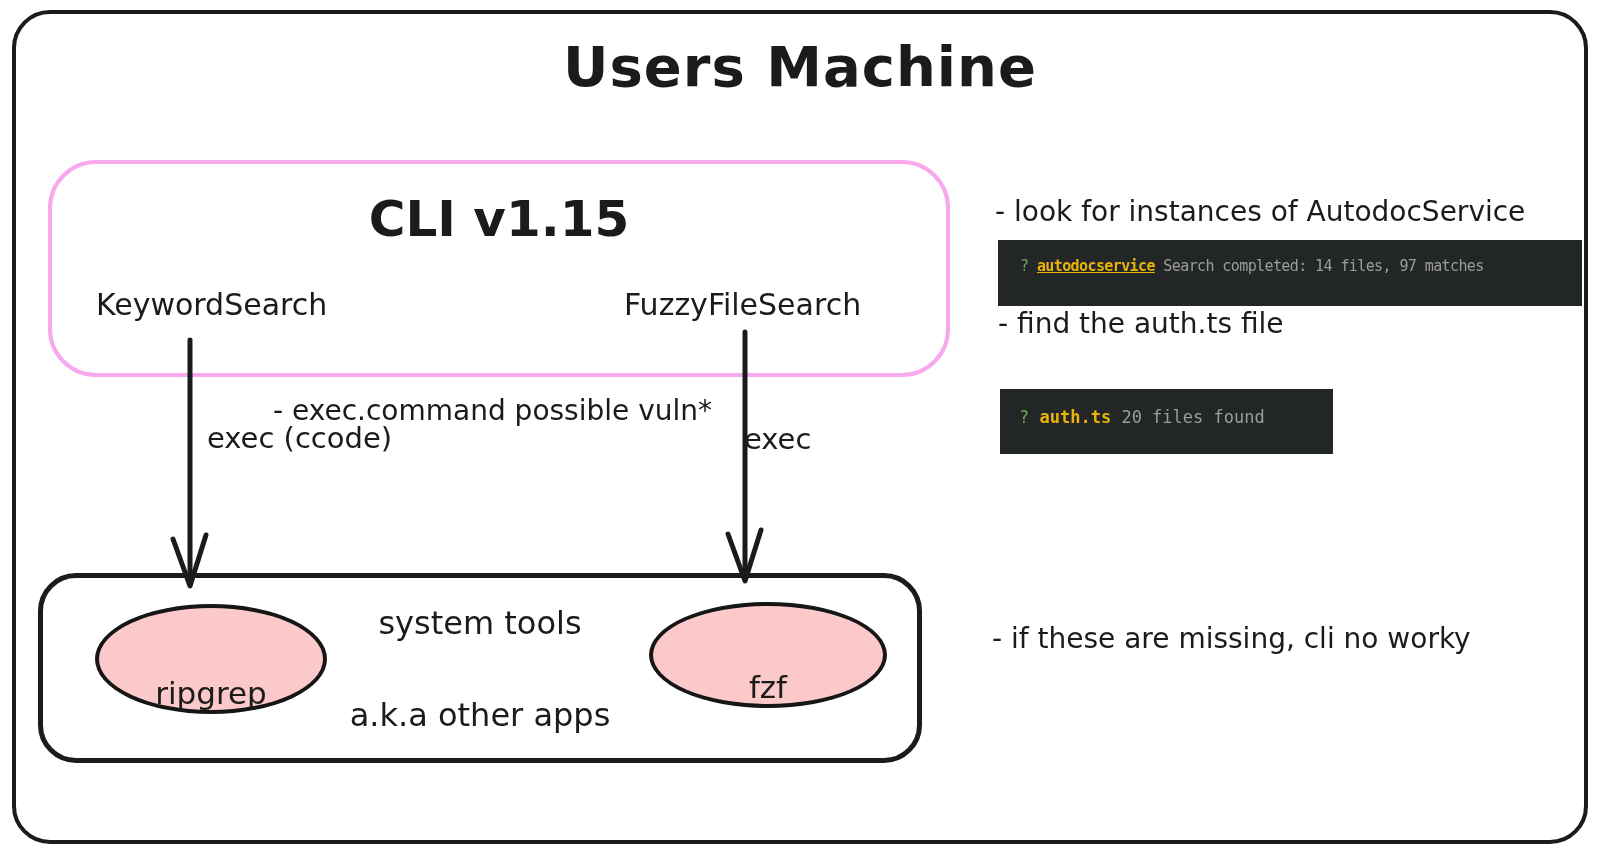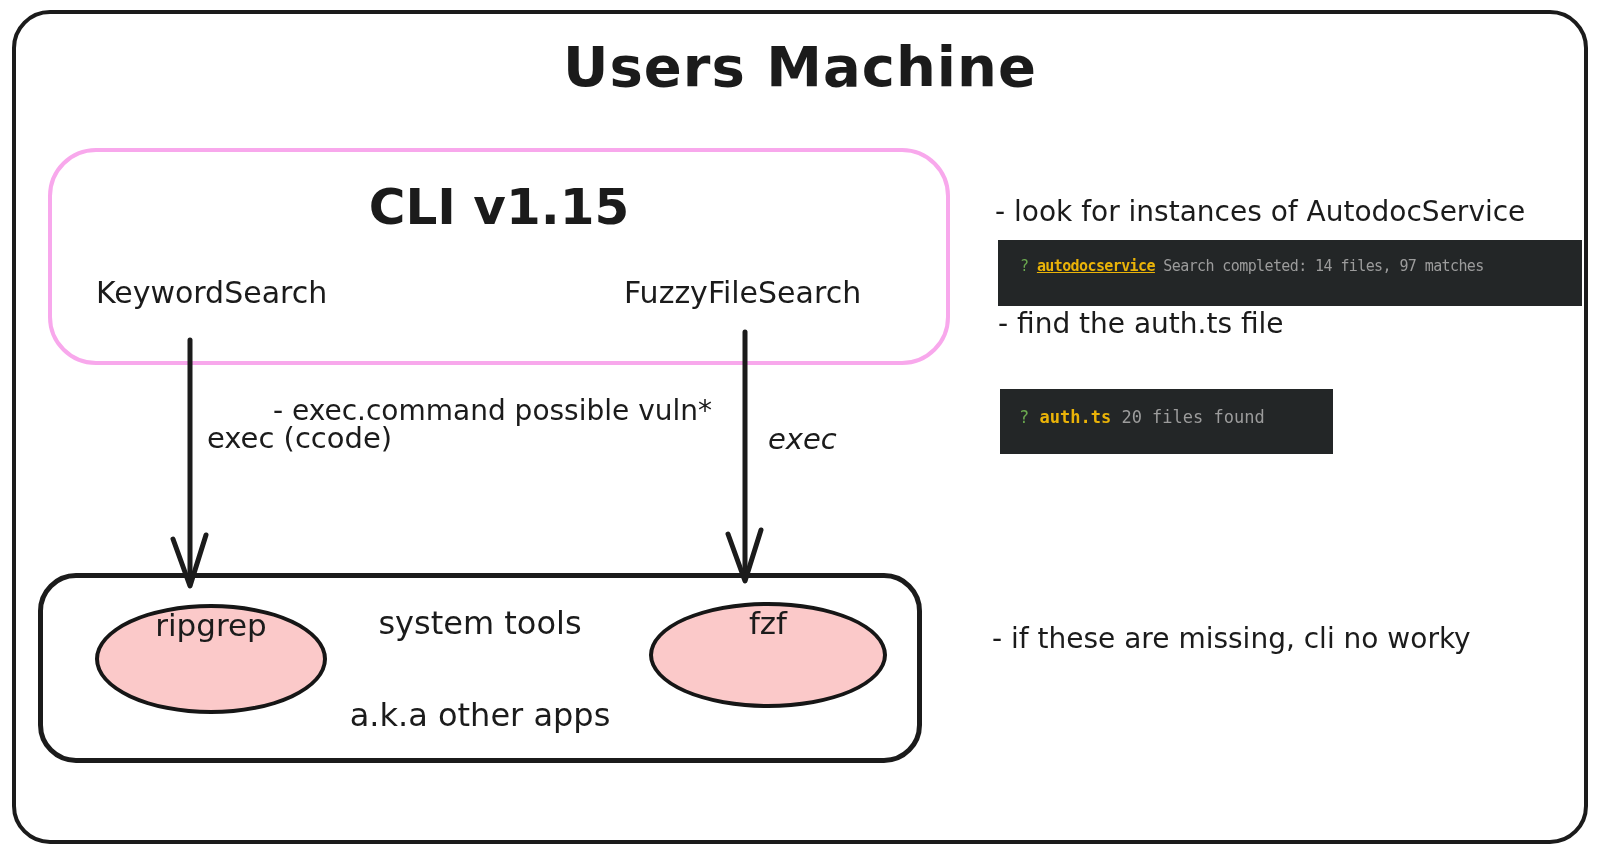--- a/index.html
+++ b/index.html
@@ -13,47 +13,47 @@
   .outer-box{
     left:12px;top:10px;width:1576px;height:834px;
     border:4px solid #1b1b1b;border-radius:38px;box-sizing:border-box;
   }
   .main-title{
     left:0;top:36px;width:100%;text-align:center;
     font-size:56px;font-weight:bold;letter-spacing:1px;
   }
 
   .cli-box{
-    left:48px;top:148px;width:902px;height:217px;
+    left:48px;top:160px;width:902px;height:217px;
     border:4px solid #f8a8ec;border-radius:48px;box-sizing:border-box;
   }
   .cli-title{
     left:0;top:28px;width:100%;text-align:center;
     font-size:50px;font-weight:bold;
   }
   .cli-feature{font-size:30px;}
   .cli-feature.left{left:44px;top:124px;}
   .cli-feature.right{left:572px;top:124px;}
 
   .arrow-layer{left:0;top:0;width:1600px;height:868px;pointer-events:none;}
 
   .arrow-label{font-size:29px;}
   .label-vuln{left:273px;top:396px;font-size:28px;}
   .label-exec-ccode{left:207px;top:423px;}
-  .label-exec{left:768px;top:424px;font-style:italic;}
+  .label-exec{left:744px;top:424px;}
 
   .system-box{
     left:38px;top:573px;width:884px;height:190px;
     border:5px solid #1b1b1b;border-radius:38px;box-sizing:border-box;
   }
   .system-title{left:0;top:28px;width:100%;text-align:center;font-size:32px;}
   .system-subtitle{left:0;top:120px;width:100%;text-align:center;font-size:32px;}
   .tool-ellipse{
     background:#fbc9c9;border:4px solid #161616;border-radius:50%;
-    display:flex;align-items:flex-start;justify-content:center;box-sizing:border-box;
+    display:flex;align-items:flex-end;justify-content:center;box-sizing:border-box;
   }
   .ellipse-ripgrep{left:52px;top:26px;width:232px;height:110px;}
   .ellipse-fzf{left:606px;top:24px;width:238px;height:106px;}
   .tool-label{font-size:31px;}
 
   .note{font-size:28px;}
   .note-1{left:995px;top:197px;}
   .note-2{left:998px;top:309px;}
   .note-3{left:958px;top:624px;margin-left:34px;}
 

